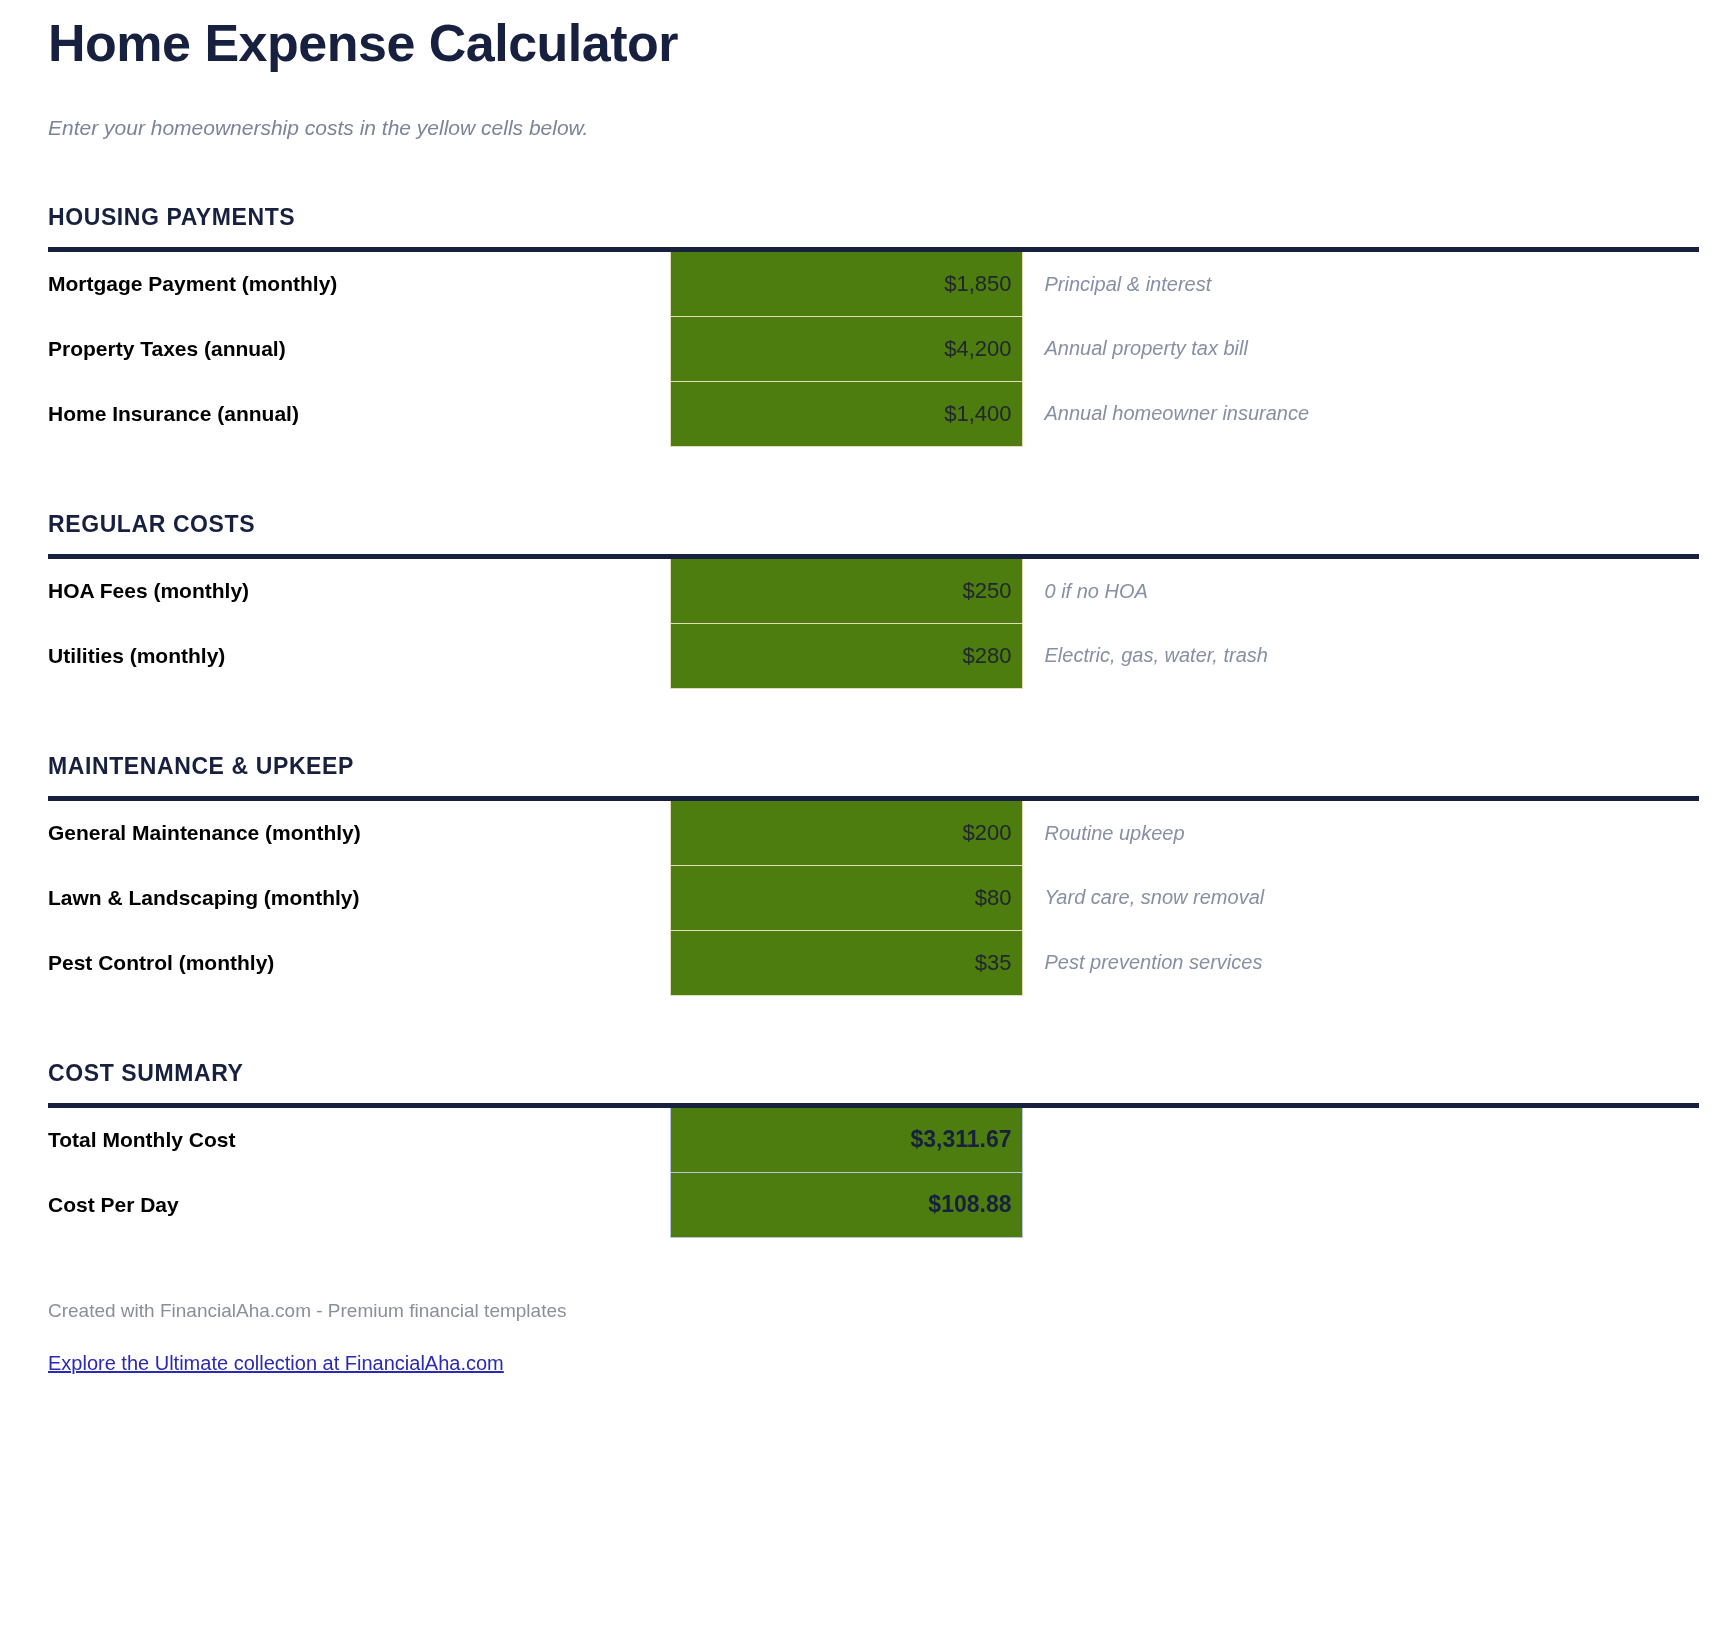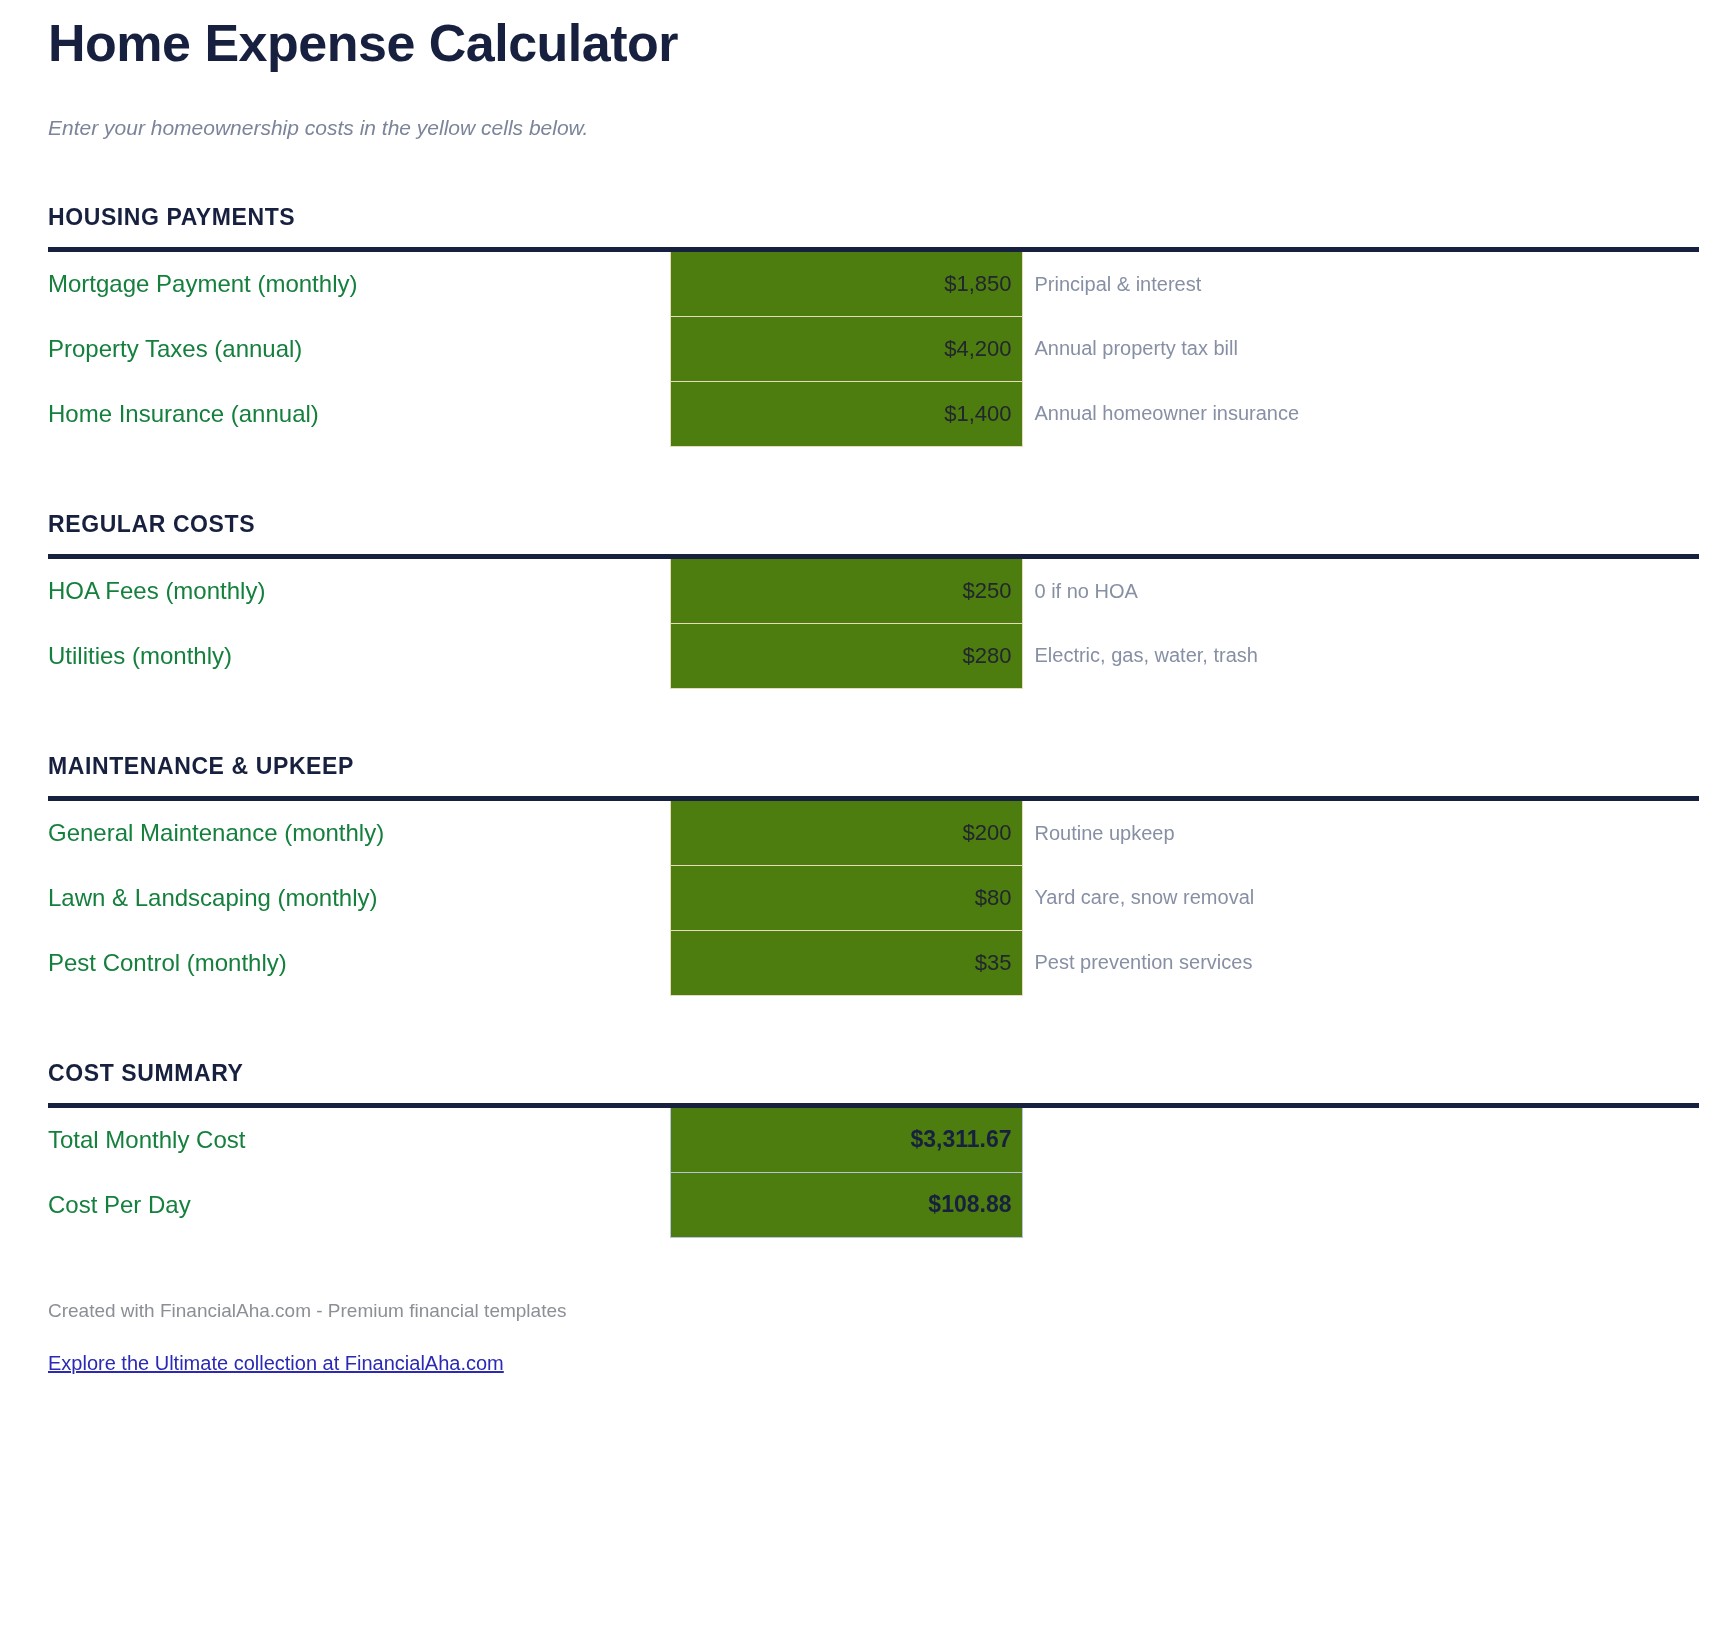--- a/index.html
+++ b/index.html
@@ -55,37 +55,38 @@
   table.grid col.c-label { width: 622px; }
   table.grid col.c-value { width: 352px; }
   table.grid col.c-note  { width: 677px; }
 
   td {
     padding: 0;
     vertical-align: middle;
     height: 64px;
   }
   td.label {
-    font-size: 24px;
-    font-weight: normal;
-    color: #15803d;
+    font-size: 21px;
+    font-weight: bold;
+    color: #000000;
     padding-left: 0;
   }
   td.value {
     background: #4d7c0f;
     border: 1px solid #e6dcb9;
     text-align: right;
     padding-right: 10px;
     font-size: 22px;
     color: #22262e;
   }
   td.note {
     font-size: 20px;
+    font-style: italic;
     color: #868fa4;
-    padding-left: 12px;
+    padding-left: 22px;
   }
   
   table.summary td.value {
     background: #4d7c0f;
     border: 1px solid #b9c3de;
     font-weight: bold;
     color: #17213f;
     font-size: 23px;
   }
   .footer {

